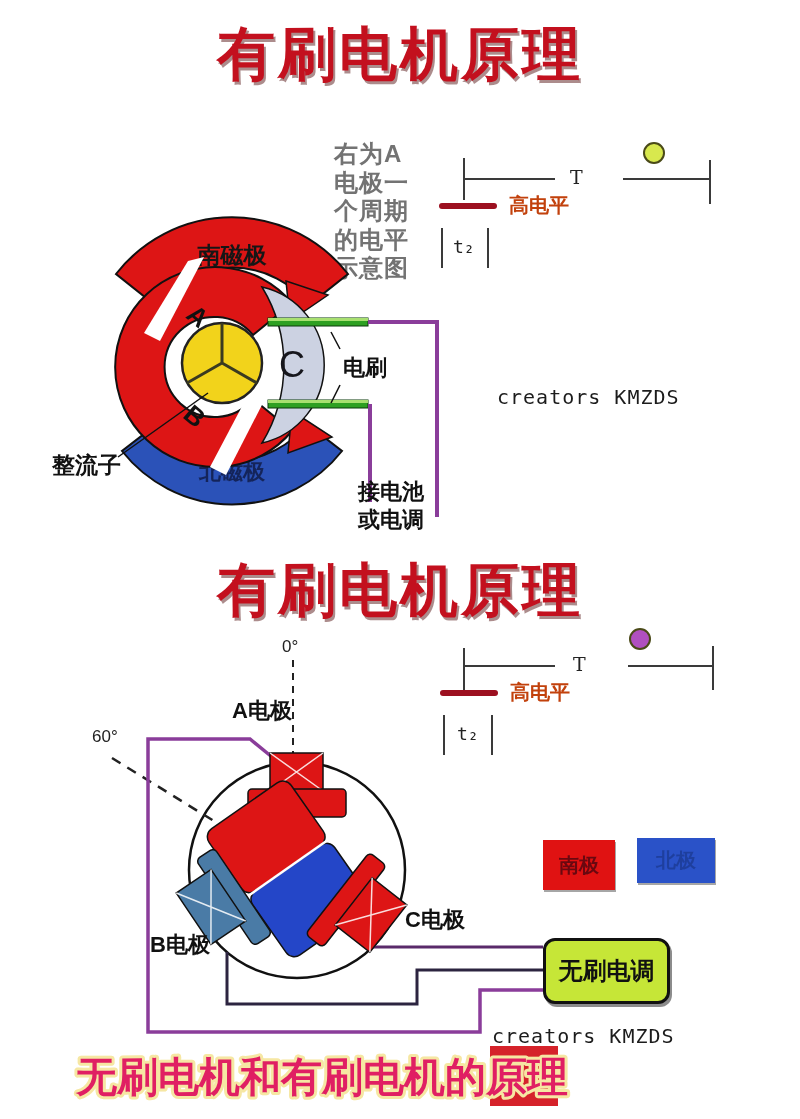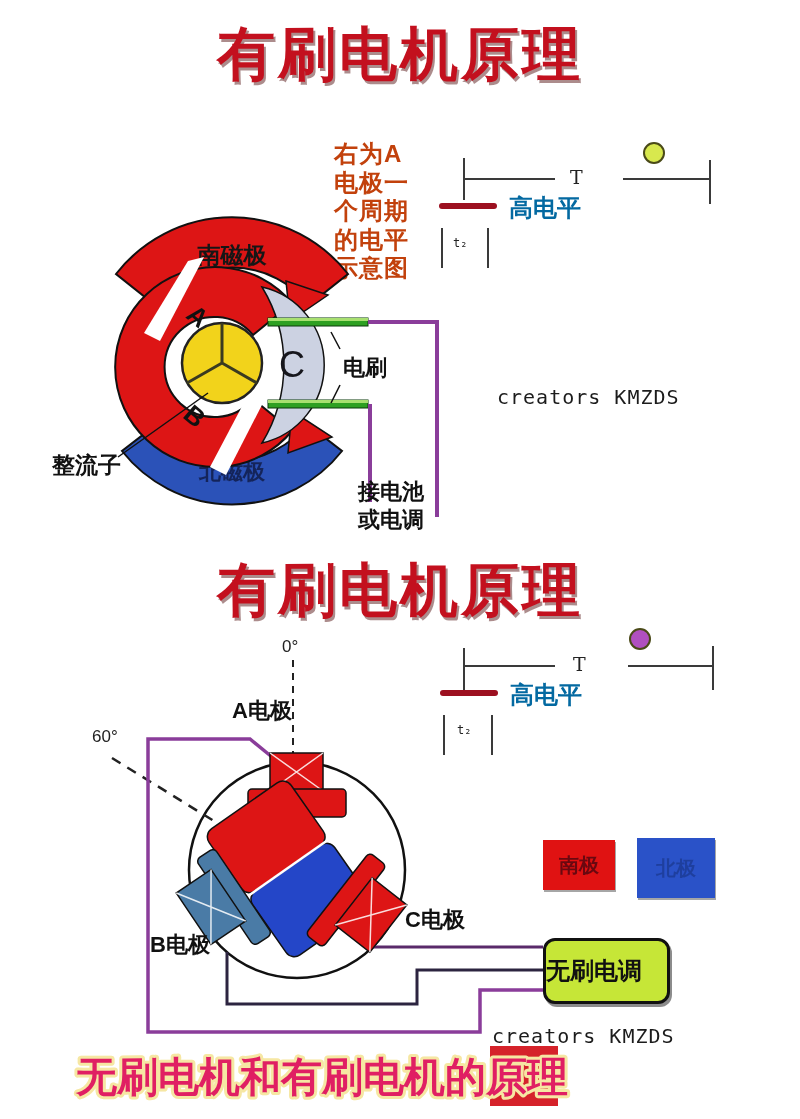--- a/index.html
+++ b/index.html
@@ -1,35 +1,35 @@
 <!DOCTYPE html>
 <html><head>
 <meta charset="utf-8">
 <style>
   * { margin:0; padding:0; box-sizing:border-box; }
   body { background:#ffffff; font-family:"Liberation Sans", sans-serif; }
   #page { position:relative; width:800px; height:1119px; background:#ffffff; overflow:hidden; }
   .abs { position:absolute; }
   .title { width:100%; text-align:center; font-weight:bold; font-size:58px;
            color:#c3101e; letter-spacing:3px; text-shadow:2px 3px 0 rgba(70,0,0,.45); }
-  .note { font-size:24px; font-weight:bold; color:#c2410c; line-height:28.5px; letter-spacing:1px; }
+  .note { font-size:24px; font-weight:bold; color:#737373; line-height:28.5px; letter-spacing:1px; }
   .credit { font-family:"DejaVu Sans Mono", monospace; font-size:20px; color:#1c1c1c; letter-spacing:1px; }
   
   .timing { width:300px; height:130px; }
   .tick  { position:absolute; width:2px; background:#3a3a3a; }
   .hline { position:absolute; height:2px; background:#3a3a3a; }
   .tlabel{ position:absolute; font-family:"DejaVu Serif", serif; font-size:19px; color:#222; }
   .dot   { position:absolute; width:22px; height:22px; border-radius:50%; border:2px solid #4a4a18; }
   .redbar{ position:absolute; width:58px; height:6px; border-radius:3px; }
-  .hilabel{ position:absolute; font-size:24px; font-weight:bold; color:#0369a1; }
-  .t2    { position:absolute; font-family:"DejaVu Sans Mono", monospace; font-size:12px; color:#222; }
+  .hilabel{ position:absolute; font-size:20px; font-weight:bold; color:#c2410c; }
+  .t2    { position:absolute; font-family:"DejaVu Sans Mono", monospace; font-size:18px; color:#222; }
   
   .legend-box { display:flex; align-items:center; justify-content:center;
                 border-radius:0; font-size:20px; font-weight:bold; box-shadow:1px 2px 0 rgba(0,0,0,.35); }
-  .esc-box { display:flex; align-items:center; justify-content:flex-start;
+  .esc-box { display:flex; align-items:center; justify-content:center;
              border:3px solid #111; border-radius:12px; font-size:24px; font-weight:bold; color:#111;
              box-shadow:2px 3px 0 rgba(0,0,0,.45); }
   svg text { font-family:"Liberation Sans", sans-serif; }
 </style>
 </head>
 <body>
 
 <div id="page">
 
   <div class="abs title" style="top:16px;">有刷电机原理</div>
@@ -153,21 +153,21 @@
     </g>
 
     <text x="172" y="88" font-size="22" font-weight="bold" fill="#111">A电极</text>
     <text x="90" y="322" font-size="22" font-weight="bold" fill="#111">B电极</text>
     <text x="345" y="297" font-size="22" font-weight="bold" fill="#111">C电极</text>
   </svg>
 
   <div class="abs legend-box" style="left: 543px; top: 840px; width: 72px; height: 50px; color: rgb(106, 8, 16); background-color: rgb(224, 18, 18);">
     <span>南极</span>
   </div>
-  <div class="abs legend-box" style="left: 637px; top: 838px; width: 78px; height: 60px; color: rgb(22, 48, 125); background-color: rgb(42, 82, 200);">
+  <div class="abs legend-box" style="left: 637px; top: 838px; width: 78px; height: 45px; color: rgb(22, 48, 125); background-color: rgb(42, 82, 200);">
     <span style="opacity:.55;">北极</span>
   </div>
 
   <div class="abs esc-box" style="left: 543px; top: 938px; width: 127px; height: 66px; background-color: rgb(198, 230, 55);">
     <span>无刷电调</span>
   </div>
 
   <div class="abs credit" style="left:492px; top:1024px;">creators KMZDS</div>
 
   <svg class="abs" style="left:70px; top:1040px;" width="510" height="70" viewBox="0 0 510 70">

